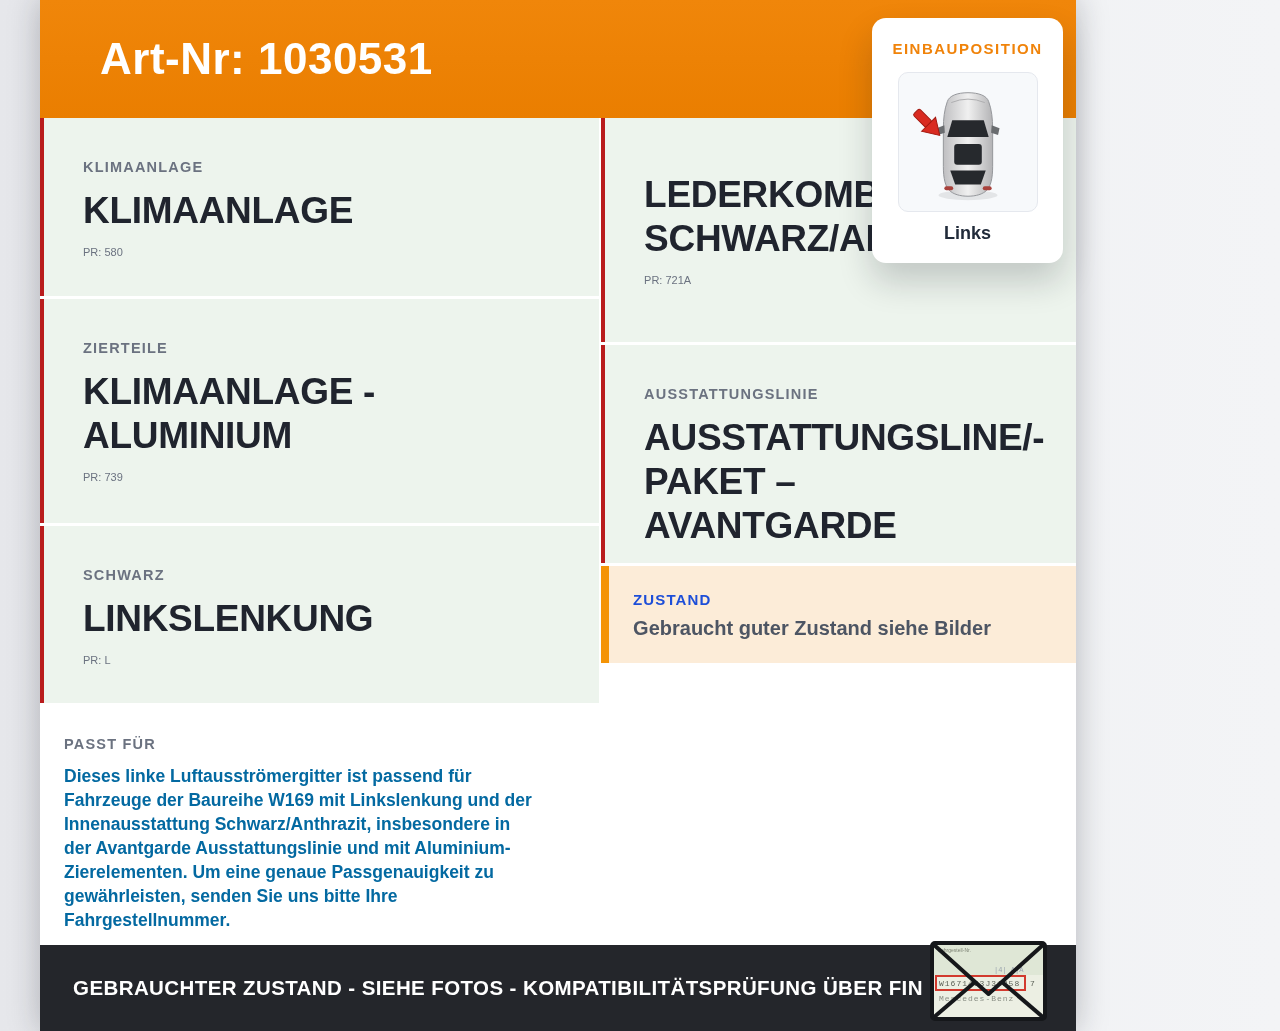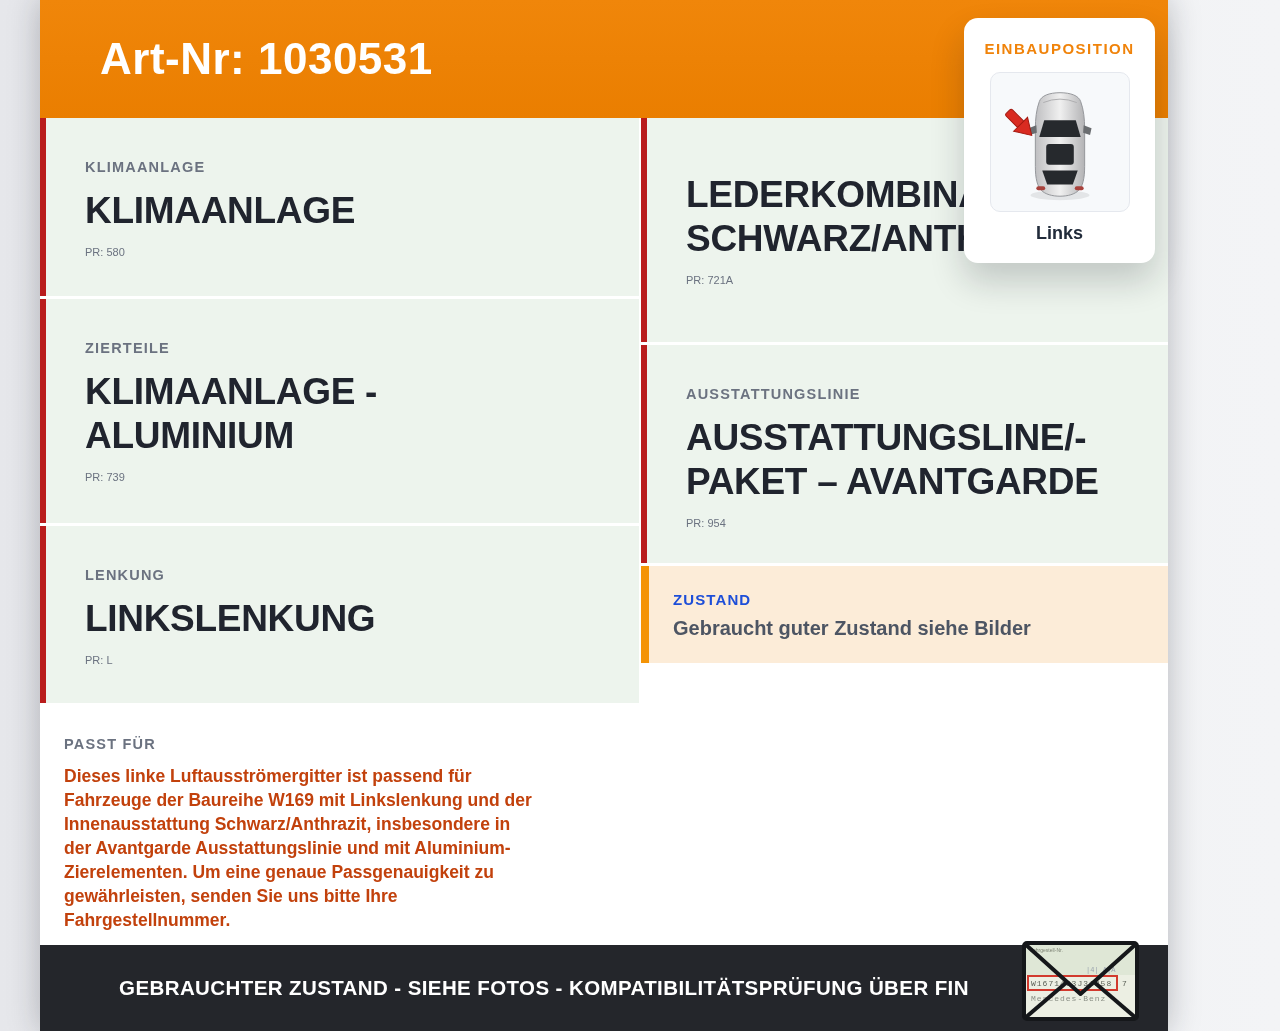--- a/index.html
+++ b/index.html
@@ -4,42 +4,42 @@
 <style>
   * { margin:0; padding:0; box-sizing:border-box; }
   html,body { width:1280px; height:1031px; }
   body {
     background:linear-gradient(90deg,#e6e7eb 0%, #eef0f3 50%, #f3f4f6 100%);
     font-family:"Liberation Sans", sans-serif;
     overflow:hidden;
   }
   .page {
     position:relative;
-    width:1128px; height:1031px; margin-left:40px;
+    width:1036px; height:1031px; margin-left:40px;
     background:#ffffff;
     box-shadow:0 0 30px rgba(25,30,40,.28);
     display:flex; flex-direction:column;
   }
   
   .header {
     height:118px; flex:0 0 118px;
     background:linear-gradient(180deg,#f0860a,#ea7e00);
     display:flex; align-items:center; padding-left:60px;
   }
   .header-title {
     color:#ffffff; font-size:44px; font-weight:bold; letter-spacing:.5px;
   }
   
   .main { flex:0 0 827px; height:827px; display:flex; gap:2px; background:#ffffff; }
   .col { display:flex; flex-direction:column; gap:3px; background:#ffffff; }
   .col-left  { width:599px; }
   .col-right { flex:1; }
   .card {
     background:#edf4ed;
-    border-left:6px solid #b91c1c;
+    border-left:4px solid #b91c1c;
     padding:41px 28px 0 39px;
     overflow:hidden;
   }
   .hL1 { height:178px; }
   .hL2 { height:224px; }
   .hL3 { height:177px; }
   .hR1 { height:224px; }
   .hR2 { height:218px; }
   .card-label {
     font-size:14.5px; font-weight:bold; color:#6b7280; letter-spacing:1.2px;
@@ -56,21 +56,21 @@
   }
   .zustand-label { font-size:15px; font-weight:bold; color:#1d4ed8; letter-spacing:1.1px; }
   .zustand-text  { margin-top:9px; font-size:20px; font-weight:bold; color:#4d5563; }
   .right-filler { flex:1; background:#ffffff; }
   
   .passt {
     height:237px; background:#ffffff; padding:30px 34px 0 24px; overflow:hidden;
   }
   .passt-text {
     margin-top:12px; font-size:17.5px; line-height:24px; font-weight:bold;
-    color:#c2410c; white-space:pre-line;
+    color:#0369a1; white-space:pre-line;
   }
   
   .einbau {
     position:absolute; top:18px; right:13px; width:191px; height:245px;
     background:#ffffff; border-radius:14px;
     box-shadow:0 18px 34px rgba(20,25,35,.20);
     z-index:10; text-align:center; padding-top:22px;
   }
   .einbau-label { font-size:15px; font-weight:bold; color:#f0830a; letter-spacing:1.5px; }
   .einbau-box {
@@ -108,21 +108,21 @@
         <div class="card-title">KLIMAANLAGE</div>
         <div class="card-pr">PR: 580</div>
       </div>
       <div class="card hL2">
         <div class="card-label">ZIERTEILE</div>
         <div class="card-title">KLIMAANLAGE -
 ALUMINIUM</div>
         <div class="card-pr">PR: 739</div>
       </div>
       <div class="card hL3">
-        <div class="card-label">LENKUNG</div>
+        <div class="card-label">SCHWARZ</div>
         <div class="card-title">LINKSLENKUNG</div>
         <div class="card-pr">PR: L</div>
       </div>
       <div class="passt">
         <div class="card-label">PASST FÜR</div>
         <div class="passt-text">Dieses linke Luftausströmergitter ist passend für
 Fahrzeuge der Baureihe W169 mit Linkslenkung und der
 Innenausstattung Schwarz/Anthrazit, insbesondere in
 der Avantgarde Ausstattungslinie und mit Aluminium-
 Zierelementen. Um eine genaue Passgenauigkeit zu

